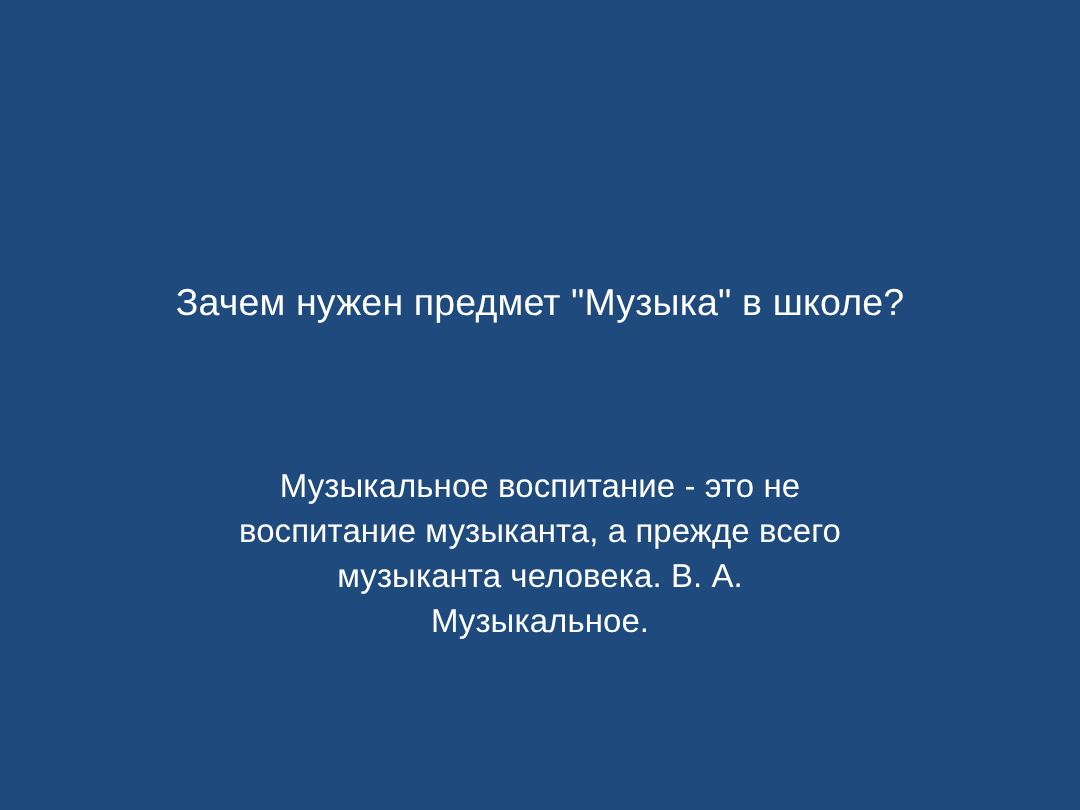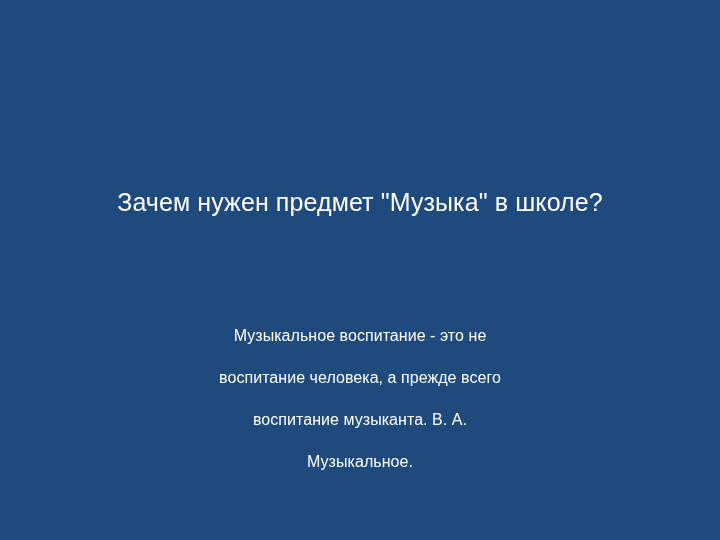--- a/index.html
+++ b/index.html
@@ -49,38 +49,38 @@
   .body-block {
     position: absolute;
     left: 100px;
     top: 309px;
     width: 520px;
     text-align: center;
   }
 
   .quote-line {
     display: block;
-    margin: 12px;
-    font-size: 16px;
+    margin: 0;
+    font-size: 22px;
     font-weight: 400;
     line-height: 30px;
     letter-spacing: 0.05px;
     color: #ffffff;
     white-space: nowrap;
   }
 </style>
 </head>
 <body>
 
 <div class="slide">
 
   <div class="title-block">
     <h1 class="slide-title">Зачем нужен предмет "Музыка" в школе?</h1>
   </div>
 
   <div class="body-block">
     <p class="quote-line">Музыкальное воспитание - это не</p>
-    <p class="quote-line">воспитание человека, а прежде всего</p>
-    <p class="quote-line">воспитание музыканта. В. А.</p>
+    <p class="quote-line">воспитание музыканта, а прежде всего</p>
+    <p class="quote-line">музыканта человека. В. А.</p>
     <p class="quote-line">Музыкальное.</p>
   </div>
 
 </div>
 
 </body></html>

